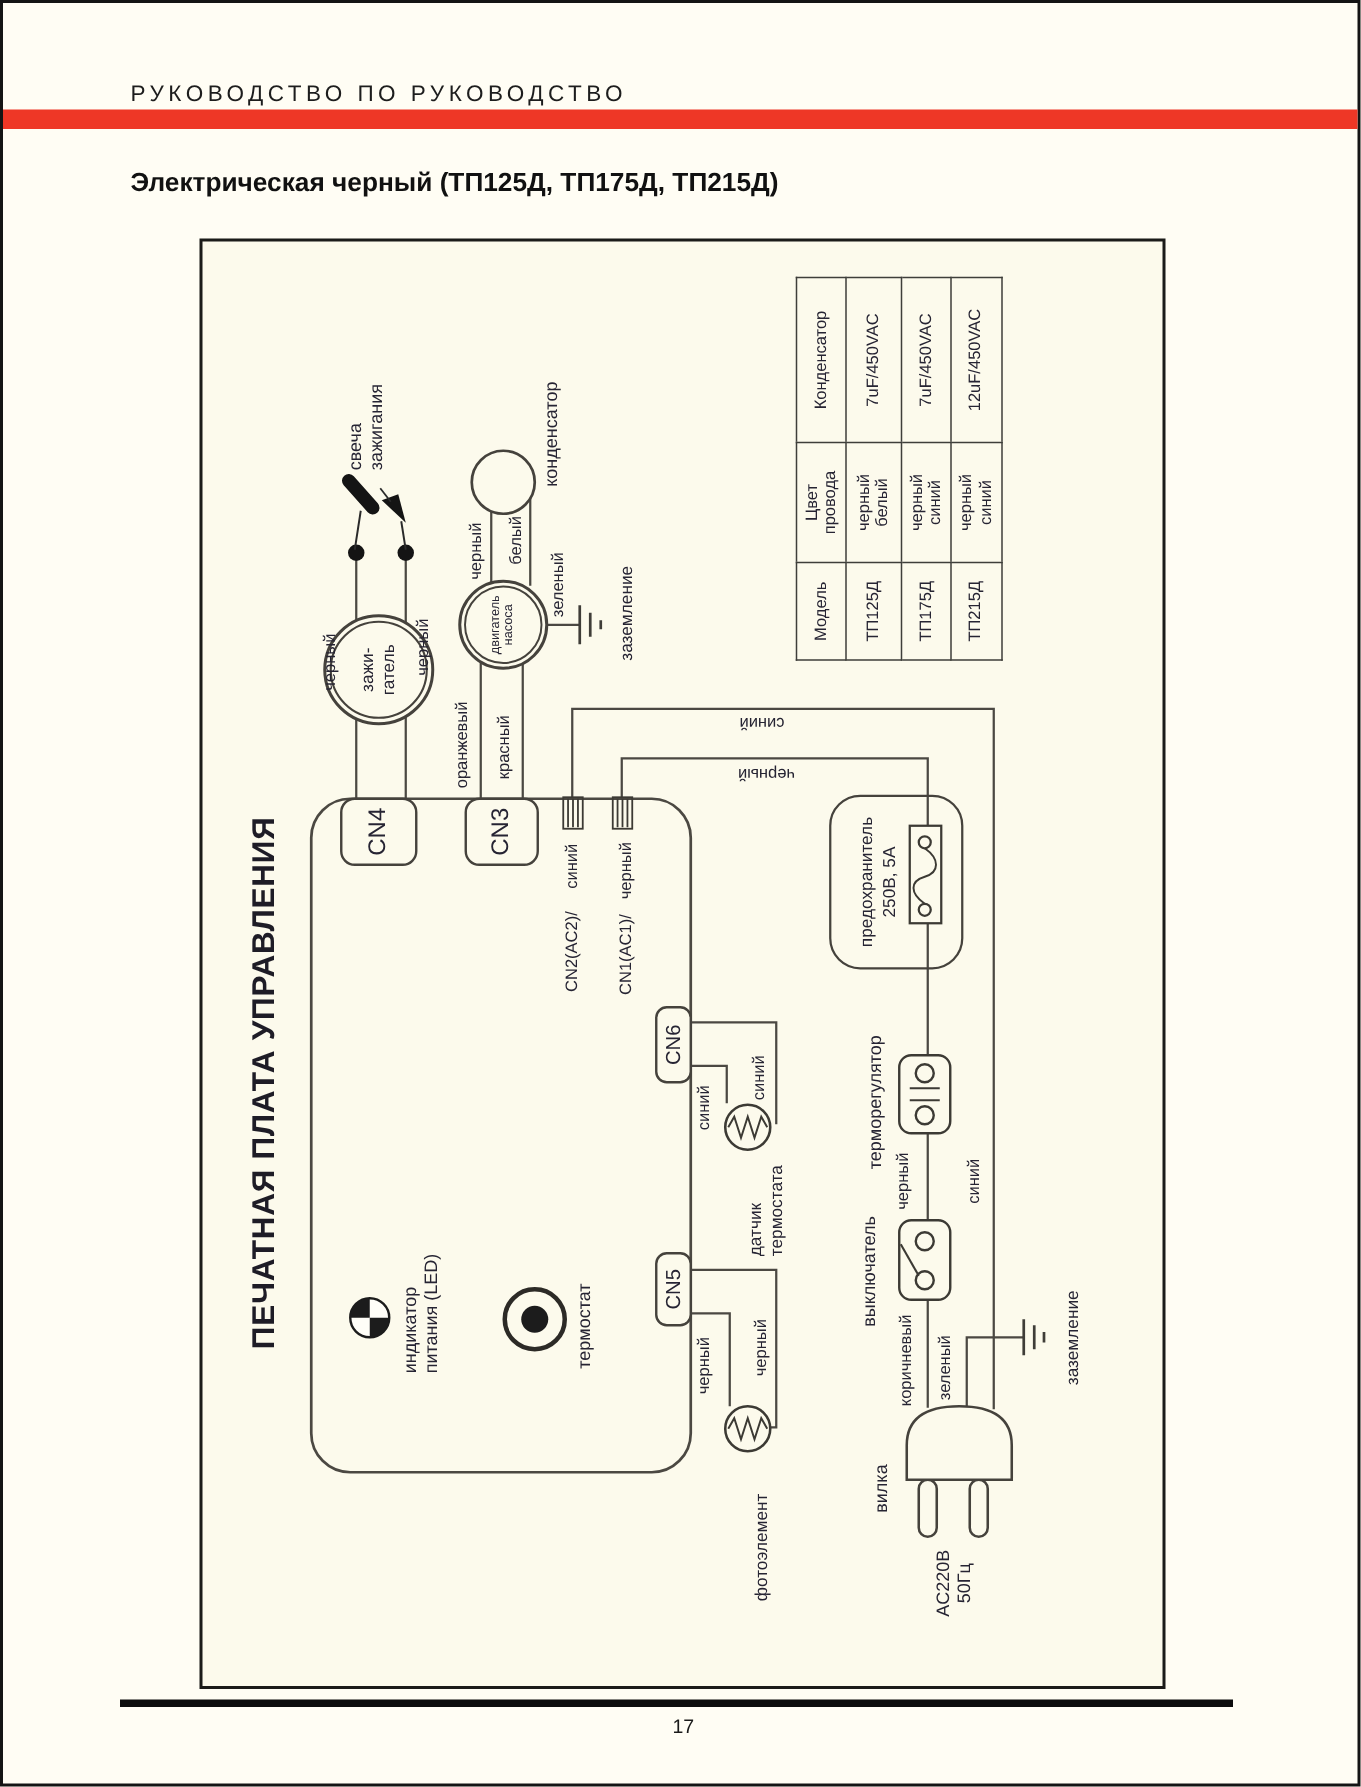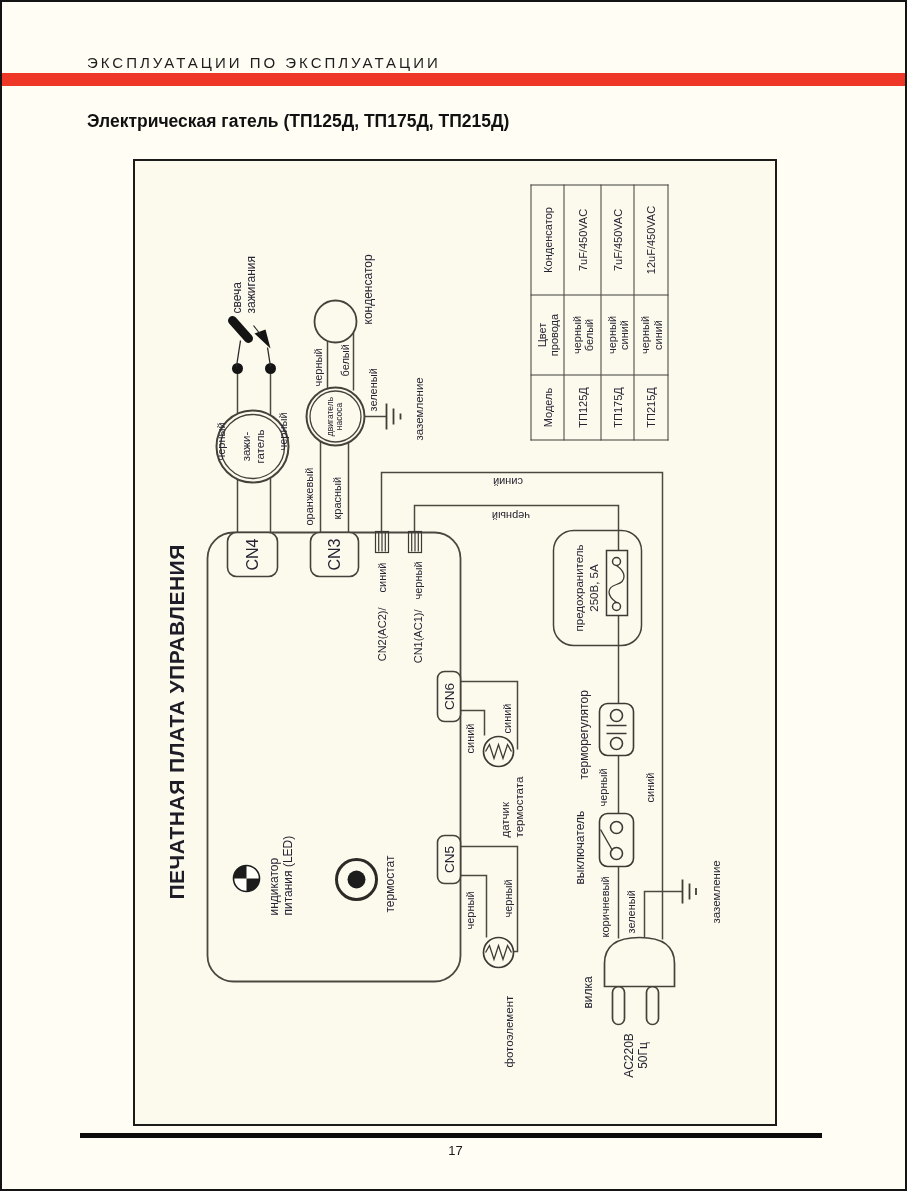--- a/index.html
+++ b/index.html
@@ -60,23 +60,23 @@
     position:absolute;left:78px;top:1131px;width:742px;height:5px;background:#0c0c0c;
   }
   .page-num{
     position:absolute;left:0;top:1141px;width:907px;text-align:center;
     font-size:13px;color:#1a1a1a;
   }
 </style>
 </head>
 <body>
 
-<div class="hdr-text">ЭКСПЛУАТАЦИИ ПО ЭКСПЛУАТАЦИИ</div>
+<div class="hdr-text">РУКОВОДСТВО ПО РУКОВОДСТВО</div>
 <div class="red-bar"></div>
-<div class="doc-title">Электрическая гатель (ТП125Д, ТП175Д, ТП215Д)</div>
+<div class="doc-title">Электрическая черный (ТП125Д, ТП175Д, ТП215Д)</div>
 
 <div class="frame">
   <div class="land">
 
     <svg width="962" height="639" viewBox="0 0 962 639">
 
       <g fill="none" stroke="#4b4842" stroke-width="1.8">
         <rect x="142" y="72" width="449" height="253" rx="26"></rect>
       </g>
 

